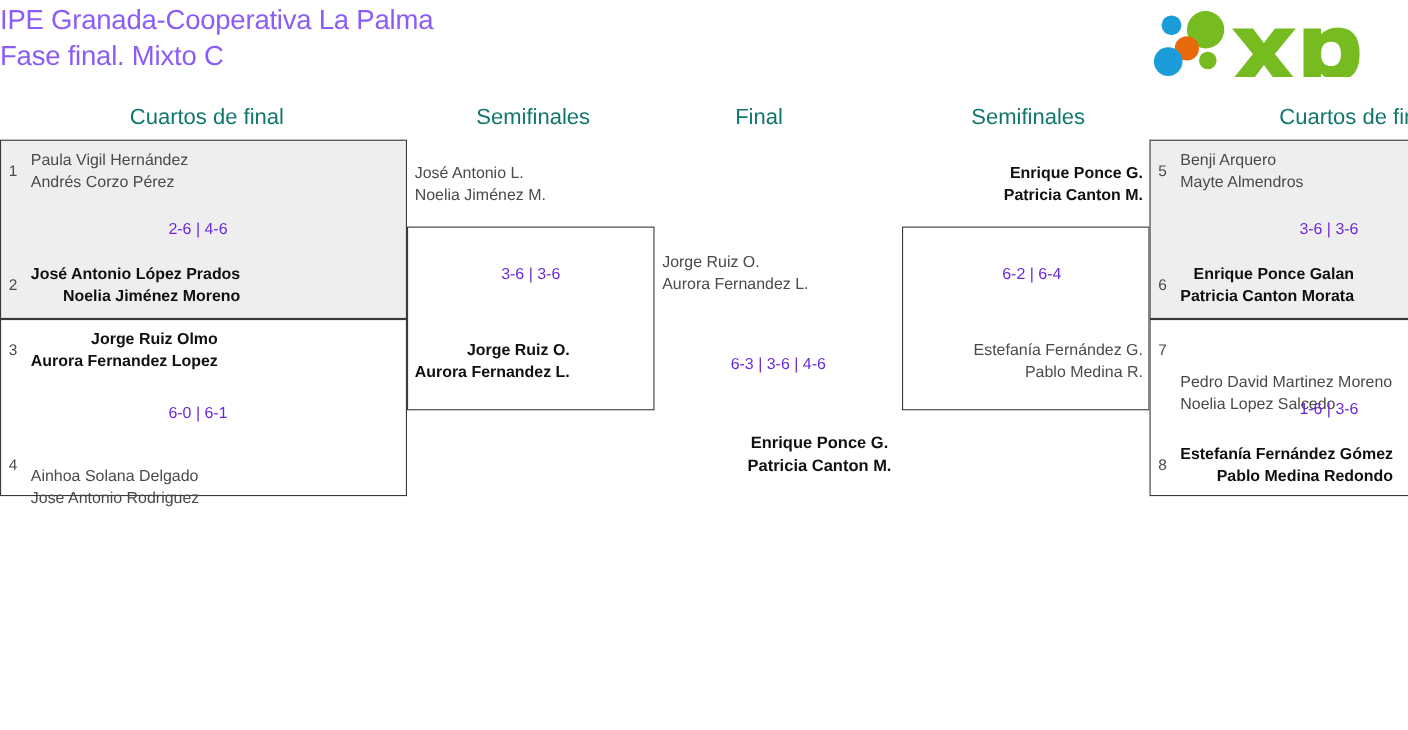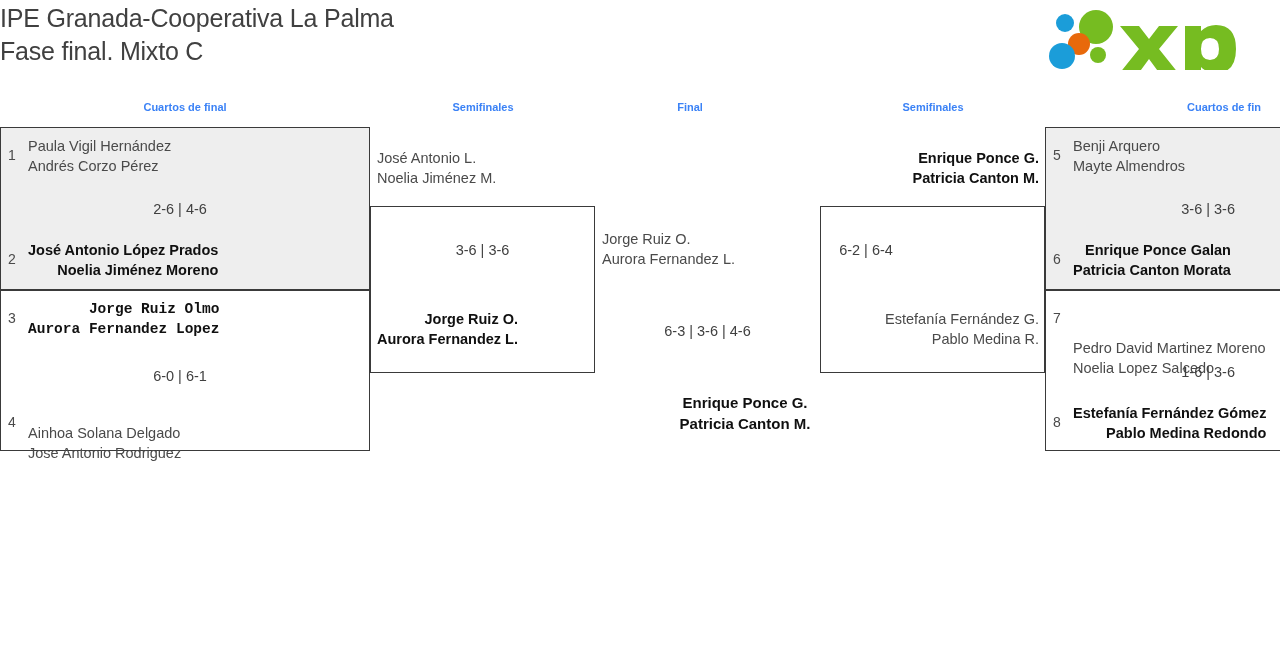--- a/index.html
+++ b/index.html
@@ -18,42 +18,42 @@
   }
 
   
   .page-title {
     position: absolute;
     left: 0px;
     top: 2px;
     font-size: 25px;
     line-height: 33px;
     font-weight: 400;
-    color: #404040;
+    color: #8b5cf6;
     white-space: pre-line;
     letter-spacing: -0.2px;
   }
 
   .logo {
     position: absolute;
     right: 4px;
     top: 8px;
     width: 228px;
     height: 62px;
   }
   .logo svg { display: block; }
 
   
   .round-header {
     position: absolute;
     top: 96px;
-    font-size: 11px;
+    font-size: 20px;
     line-height: 22px;
-    font-weight: 700;
-    color: #3b82f6;
+    font-weight: 400;
+    color: #0f766e;
     text-align: center;
     white-space: nowrap;
   }
 
   
   .match-box {
     position: absolute;
     border: 1px solid #3a3a3a;
     box-sizing: border-box;
   }
@@ -80,21 +80,21 @@
     font-size: 14px;
     line-height: 18px;
     color: #4a4a4a;
     white-space: nowrap;
   }
 
   .score {
     position: absolute;
     font-size: 14.5px;
     line-height: 20px;
-    color: #404040;
+    color: #6d28d9;
     white-space: nowrap;
   }
   .score.center { text-align: center; }
   .score.right  { text-align: right; }
 
   .champion {
     position: absolute;
     font-size: 15px;
     line-height: 21px;
     font-weight: bold;
@@ -135,34 +135,34 @@
   </div>
 <div id="bracket-layer">
     <div class="match-box gray" style="left: 0px; top: 127px; width: 370px; height: 163px;"></div>
     <div class="seed" style="left: 8px; top: 146px;">1</div>
     <div class="team" style="left: 28px; top: 137px;">Paula Vigil Hernández<br>Andrés Corzo Pérez</div>
     <div class="score center" style="left: 0px; top: 199px; width: 360px;">2-6 | 4-6</div>
     <div class="seed" style="left: 8px; top: 250px;">2</div>
     <div class="team winner" style="left: 28px; top: 241px;">José Antonio López Prados<br>Noelia Jiménez Moreno</div>
     <div class="match-box white" style="left: 0px; top: 290px; width: 370px; height: 161px;"></div>
     <div class="seed" style="left: 8px; top: 309px;">3</div>
-    <div class="team winner" style="left: 28px; top: 300px; font-family: Liberation Mono, monospace;">Jorge Ruiz Olmo<br>Aurora Fernandez Lopez</div>
+    <div class="team winner" style="left: 28px; top: 300px;">Jorge Ruiz Olmo<br>Aurora Fernandez Lopez</div>
     <div class="score center" style="left: 0px; top: 366px; width: 360px;">6-0 | 6-1</div>
     <div class="seed" style="left: 8px; top: 413px;">4</div>
     <div class="team" style="left: 28px; top: 424px;">Ainhoa Solana Delgado<br>Jose Antonio Rodriguez</div>
     <div class="match-box white" style="left: 370px; top: 206px; width: 225px; height: 167px;"></div>
     <div class="team" style="left: 377px; top: 149px;">José Antonio L.<br>Noelia Jiménez M.</div>
     <div class="score center" style="left: 370px; top: 240px; width: 225px;">3-6 | 3-6</div>
     <div class="team winner" style="left: 377px; top: 310px;">Jorge Ruiz O.<br>Aurora Fernandez L.</div>
     <div class="team" style="left: 602px; top: 230px;">Jorge Ruiz O.<br>Aurora Fernandez L.</div>
     <div class="score center" style="left: 595px; top: 321px; width: 225px;">6-3 | 3-6 | 4-6</div>
     <div class="champion" style="left: 595px; top: 392px; width: 300px;">Enrique Ponce G.<br>Patricia Canton M.</div>
     <div class="match-box white" style="left: 820px; top: 206px; width: 225px; height: 167px;"></div>
     <div class="team right winner" style="left: 820px; top: 149px; width: 219px;">Enrique Ponce G.<br>Patricia Canton M.</div>
-    <div class="score center" style="left: 776px; top: 240px; width: 180px;">6-2 | 6-4</div>
+    <div class="score center" style="left: 848px; top: 240px; width: 180px;">6-2 | 6-4</div>
     <div class="team right" style="left: 820px; top: 310px; width: 219px;">Estefanía Fernández G.<br>Pablo Medina R.</div>
     <div class="match-box gray" style="left: 1045px; top: 127px; width: 370px; height: 163px;"></div>
     <div class="seed" style="left: 1053px; top: 146px;">5</div>
     <div class="team" style="left: 1073px; top: 137px;">Benji Arquero<br>Mayte Almendros</div>
     <div class="score right" style="left: 1045px; top: 199px; width: 190px;">3-6 | 3-6</div>
     <div class="seed" style="left: 1053px; top: 250px;">6</div>
     <div class="team winner" style="left: 1073px; top: 241px;">Enrique Ponce Galan<br>Patricia Canton Morata</div>
     <div class="match-box white" style="left: 1045px; top: 290px; width: 370px; height: 161px;"></div>
     <div class="seed" style="left: 1053px; top: 309px;">7</div>
     <div class="team" style="left: 1073px; top: 300px; margin-top: 39px;">Pedro David Martinez Moreno<br>Noelia Lopez Salcedo</div>

